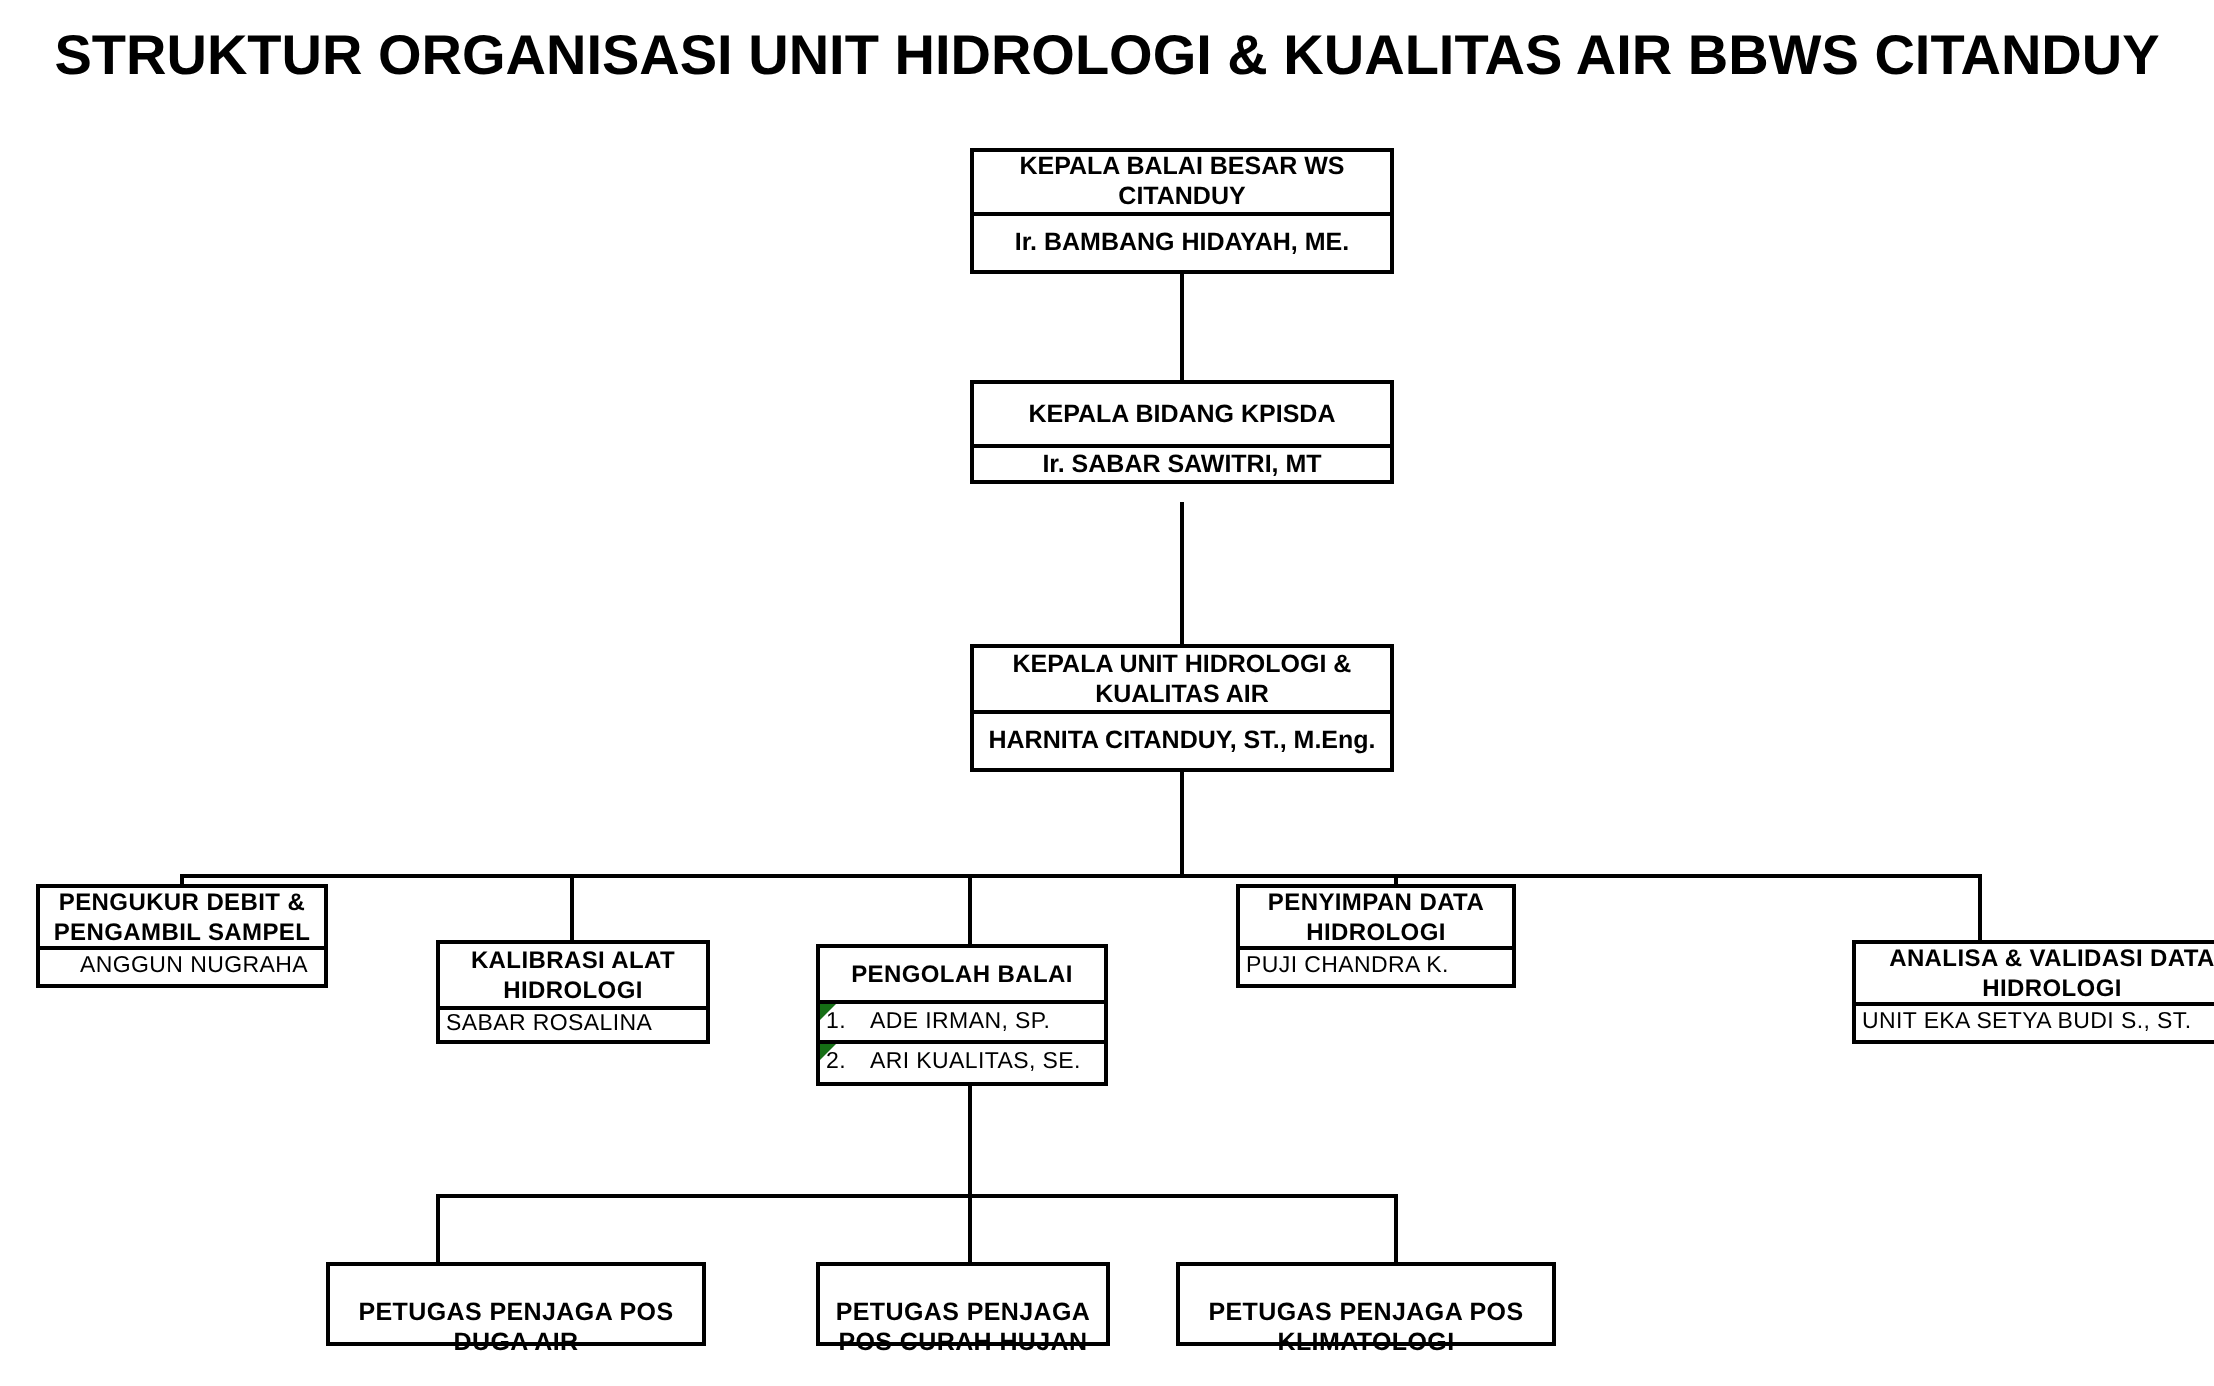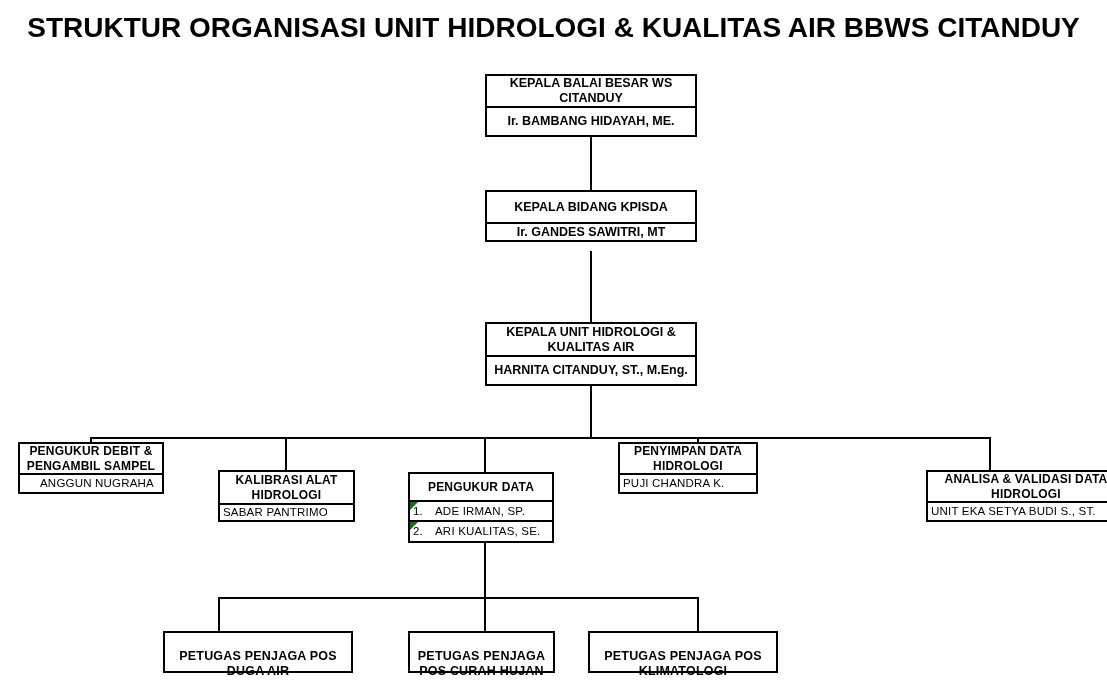--- a/index.html
+++ b/index.html
@@ -101,40 +101,40 @@
   <div class="vl" style="left:484px; top:597px; height:34px;"></div>
   <div class="vl" style="left:697px; top:597px; height:34px;"></div>
 
   <div class="node lvl-top" style="left:485px; top:74px; width:212px; height:63px;">
     <div class="sect divided node-title" style="height:32px;">KEPALA BALAI BESAR WS CITANDUY</div>
     <div class="sect node-name" style="flex:1;">Ir. BAMBANG HIDAYAH, ME.</div>
   </div>
 
   <div class="node lvl-top" style="left:485px; top:190px; width:212px; height:52px;">
     <div class="sect divided node-title" style="height:32px;">KEPALA BIDANG KPISDA</div>
-    <div class="sect node-name" style="flex:1;">Ir. GANDES SAWITRI, MT</div>
+    <div class="sect node-name" style="flex:1;">Ir. SABAR SAWITRI, MT</div>
   </div>
 
   <div class="node lvl-top" style="left:485px; top:322px; width:212px; height:64px;">
     <div class="sect divided node-title" style="height:33px;">KEPALA UNIT HIDROLOGI &amp; KUALITAS AIR</div>
     <div class="sect node-name" style="flex:1;">HARNITA CITANDUY, ST., M.Eng.</div>
   </div>
 
   <div class="node lvl4" style="left:18px; top:442px; width:146px; height:52px;">
     <div class="sect divided node-title" style="height:31px;">PENGUKUR DEBIT &amp; PENGAMBIL SAMPEL</div>
     <div class="sect node-name" style="flex:1;padding-left:20px;">ANGGUN NUGRAHA</div>
   </div>
 
   <div class="node lvl4" style="left:218px; top:470px; width:137px; height:52px;">
     <div class="sect divided node-title" style="height:33px;">KALIBRASI ALAT HIDROLOGI</div>
-    <div class="sect node-name" style="flex:1;">SABAR PANTRIMO</div>
+    <div class="sect node-name" style="flex:1;">SABAR ROSALINA</div>
   </div>
 
   <div class="node lvl4" style="left:408px; top:472px; width:146px; height:71px;">
-    <div class="sect divided node-title" style="height:29px;">PENGUKUR DATA</div>
+    <div class="sect divided node-title" style="height:29px;">PENGOLAH BALAI</div>
     <div class="member" style="height:20px;">
       <span class="flag"></span>
       <span class="num">1.</span>
       <span>ADE IRMAN, SP.</span>
     </div>
     <div class="member" style="height:20px;">
       <span class="flag"></span>
       <span class="num">2.</span>
       <span>ARI KUALITAS, SE.</span>
     </div>

